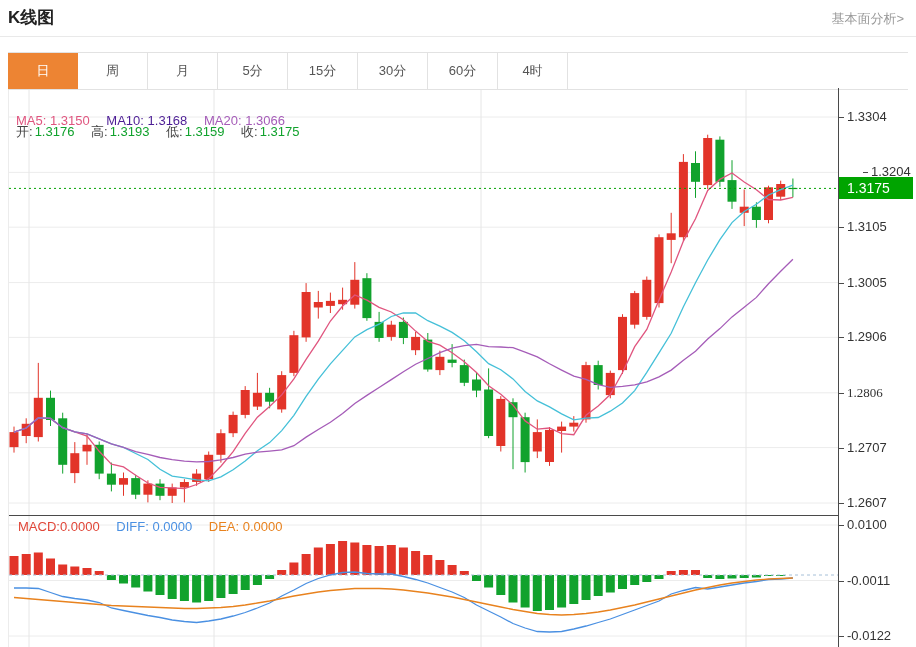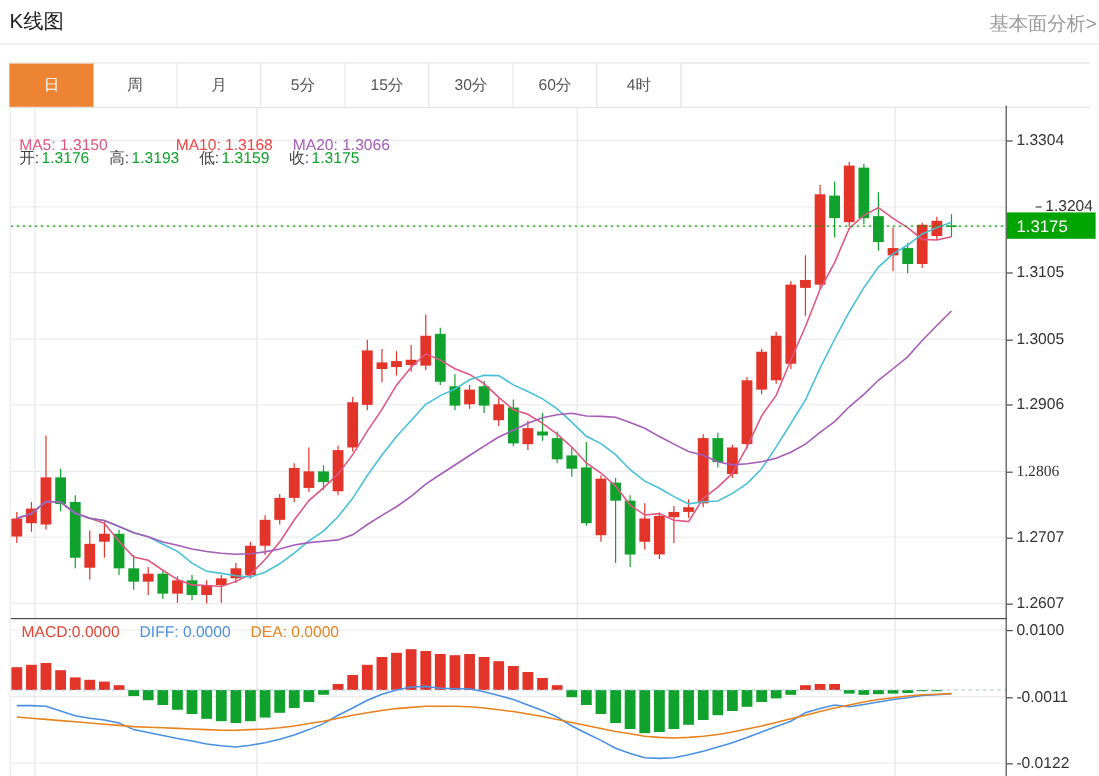--- a/index.html
+++ b/index.html
@@ -1,22 +1,22 @@
 <!DOCTYPE html>
 <html><head>
 <meta charset="utf-8">
 <style>
   html,body{margin:0;padding:0;}
   body{
     width:916px;height:647px;position:relative;overflow:hidden;
     background:#fff;font-family:"Liberation Sans",sans-serif;
     -webkit-font-smoothing:antialiased;
   }
-  #page-title{position:absolute;left:8px;top:6px;font-size:17px;font-weight:normal;color:#222;}
-  #fund-link{position:absolute;right:2px;top:10px;font-size:16px;color:#999;cursor:pointer;text-decoration:none;}
+  #page-title{position:absolute;left:8px;top:6px;font-size:17px;font-weight:bold;color:#222;}
+  #fund-link{position:absolute;right:12px;top:10px;font-size:13px;color:#999;cursor:pointer;text-decoration:none;}
   #title-divider{position:absolute;left:0;top:36px;width:916px;height:1px;background:#e9e9e9;}
 
   #tabbar{
     position:absolute;left:8px;top:52px;width:900px;height:38px;box-sizing:border-box;
     border-top:1px solid #e2e2e2;border-bottom:1px solid #e2e2e2;display:flex;background:#fff;
   }
   .tab{
     width:70px;height:100%;box-sizing:border-box;border-right:1px solid #e2e2e2;
     display:flex;align-items:center;justify-content:center;
     font-size:13px;color:#555;cursor:pointer;background:#fff;user-select:none;
@@ -305,21 +305,21 @@
 
 <div id="legend-ohlc" class="legend-row">
   <span class="legend-pair"><span class="lg-label">开:</span><span class="lg-val ohlc" style="color: rgb(17, 162, 45);">1.3176</span></span>
   <span class="legend-pair"><span class="lg-label">高:</span><span class="lg-val ohlc" style="color: rgb(17, 162, 45);">1.3193</span></span>
   <span class="legend-pair"><span class="lg-label">低:</span><span class="lg-val ohlc" style="color: rgb(17, 162, 45);">1.3159</span></span>
   <span class="legend-pair"><span class="lg-label">收:</span><span class="lg-val ohlc" style="color: rgb(17, 162, 45);">1.3175</span></span>
 </div>
 
 <div id="legend-ma" class="legend-row">
   <span class="legend-pair ma5" style="color: rgb(224, 85, 127);"><span>MA5:</span> <span>1.3150</span></span>
-  <span class="legend-pair ma10" style="color: #ef4444; margin-left: 40px;"><span>MA10:</span> <span>1.3168</span></span>
+  <span class="legend-pair ma10" style="color: #4c1d95;"><span>MA10:</span> <span>1.3168</span></span>
   <span class="legend-pair ma20" style="color: rgb(165, 92, 184);"><span>MA20:</span> <span>1.3066</span></span>
 </div>
 
 <div id="legend-macd" class="legend-row">
   <span class="legend-pair macd" style="color: rgb(224, 69, 55);"><span>MACD:</span><span>0.0000</span></span>
   <span class="legend-pair diff" style="color: rgb(74, 144, 226);"><span>DIFF:</span> <span>0.0000</span></span>
   <span class="legend-pair dea" style="color: rgb(232, 130, 30); text-align: right;"><span>DEA:</span> <span>0.0000</span></span>
 </div>
 
 <div id="axis-strip">

